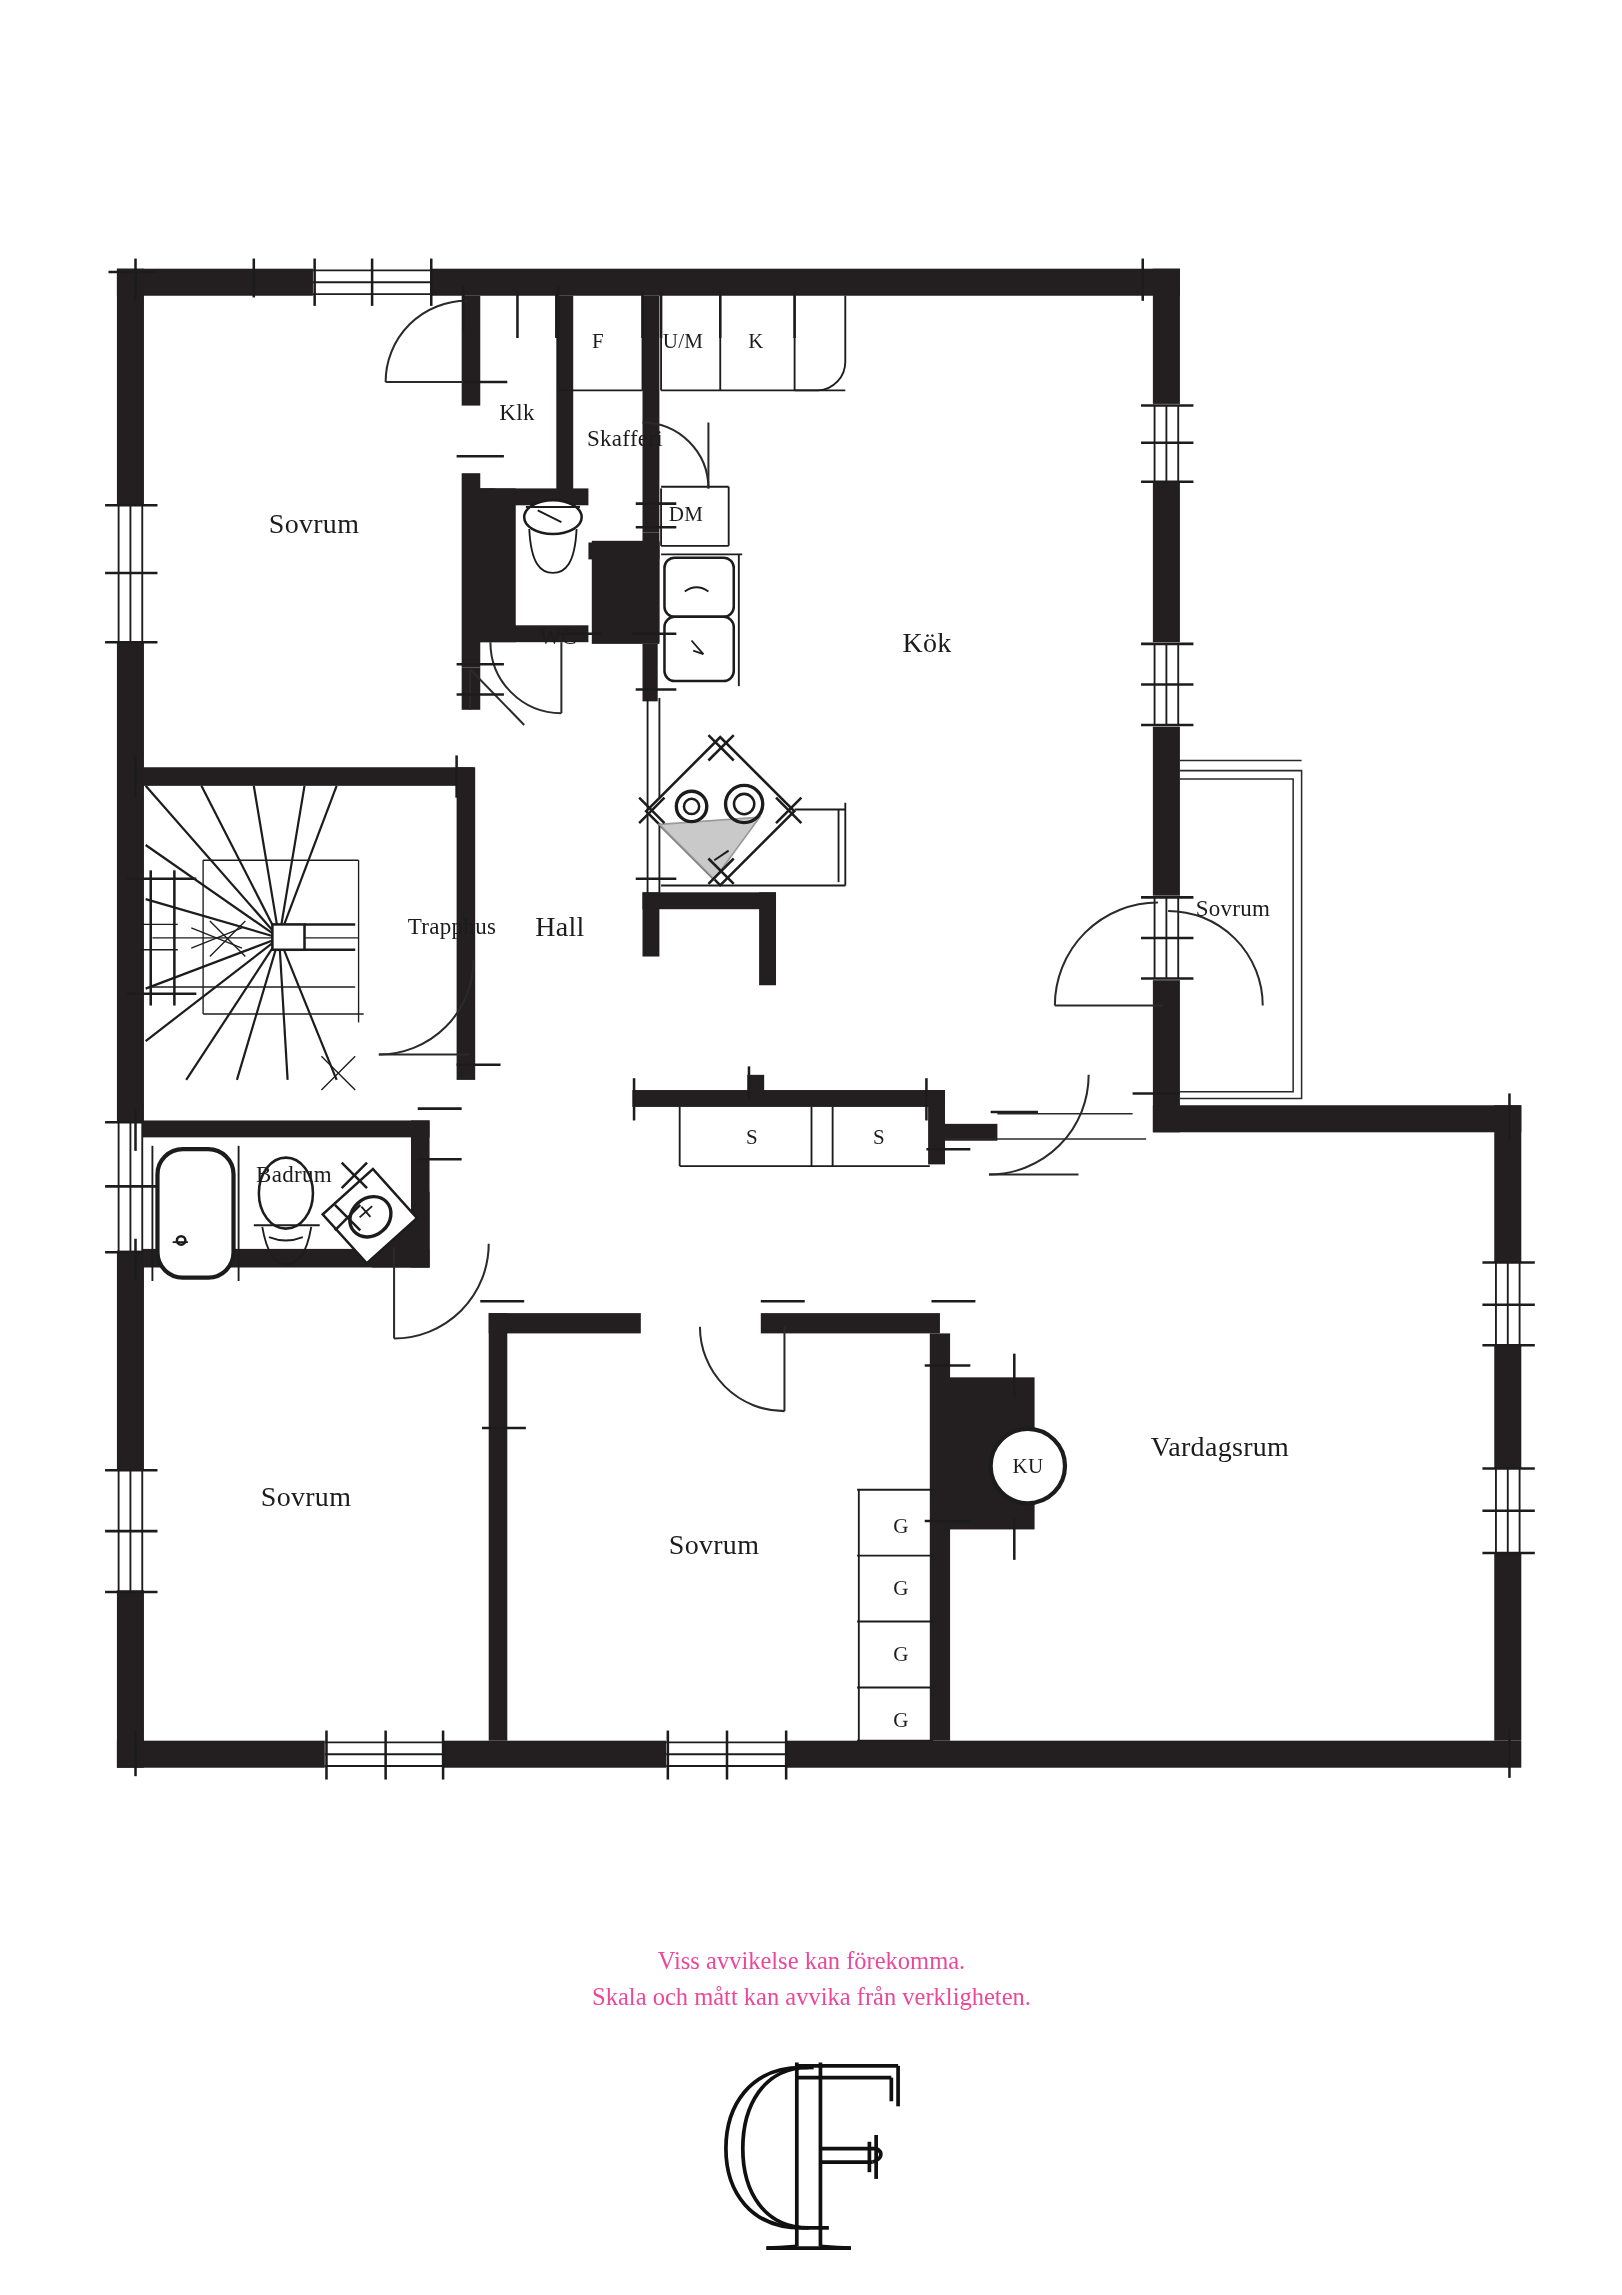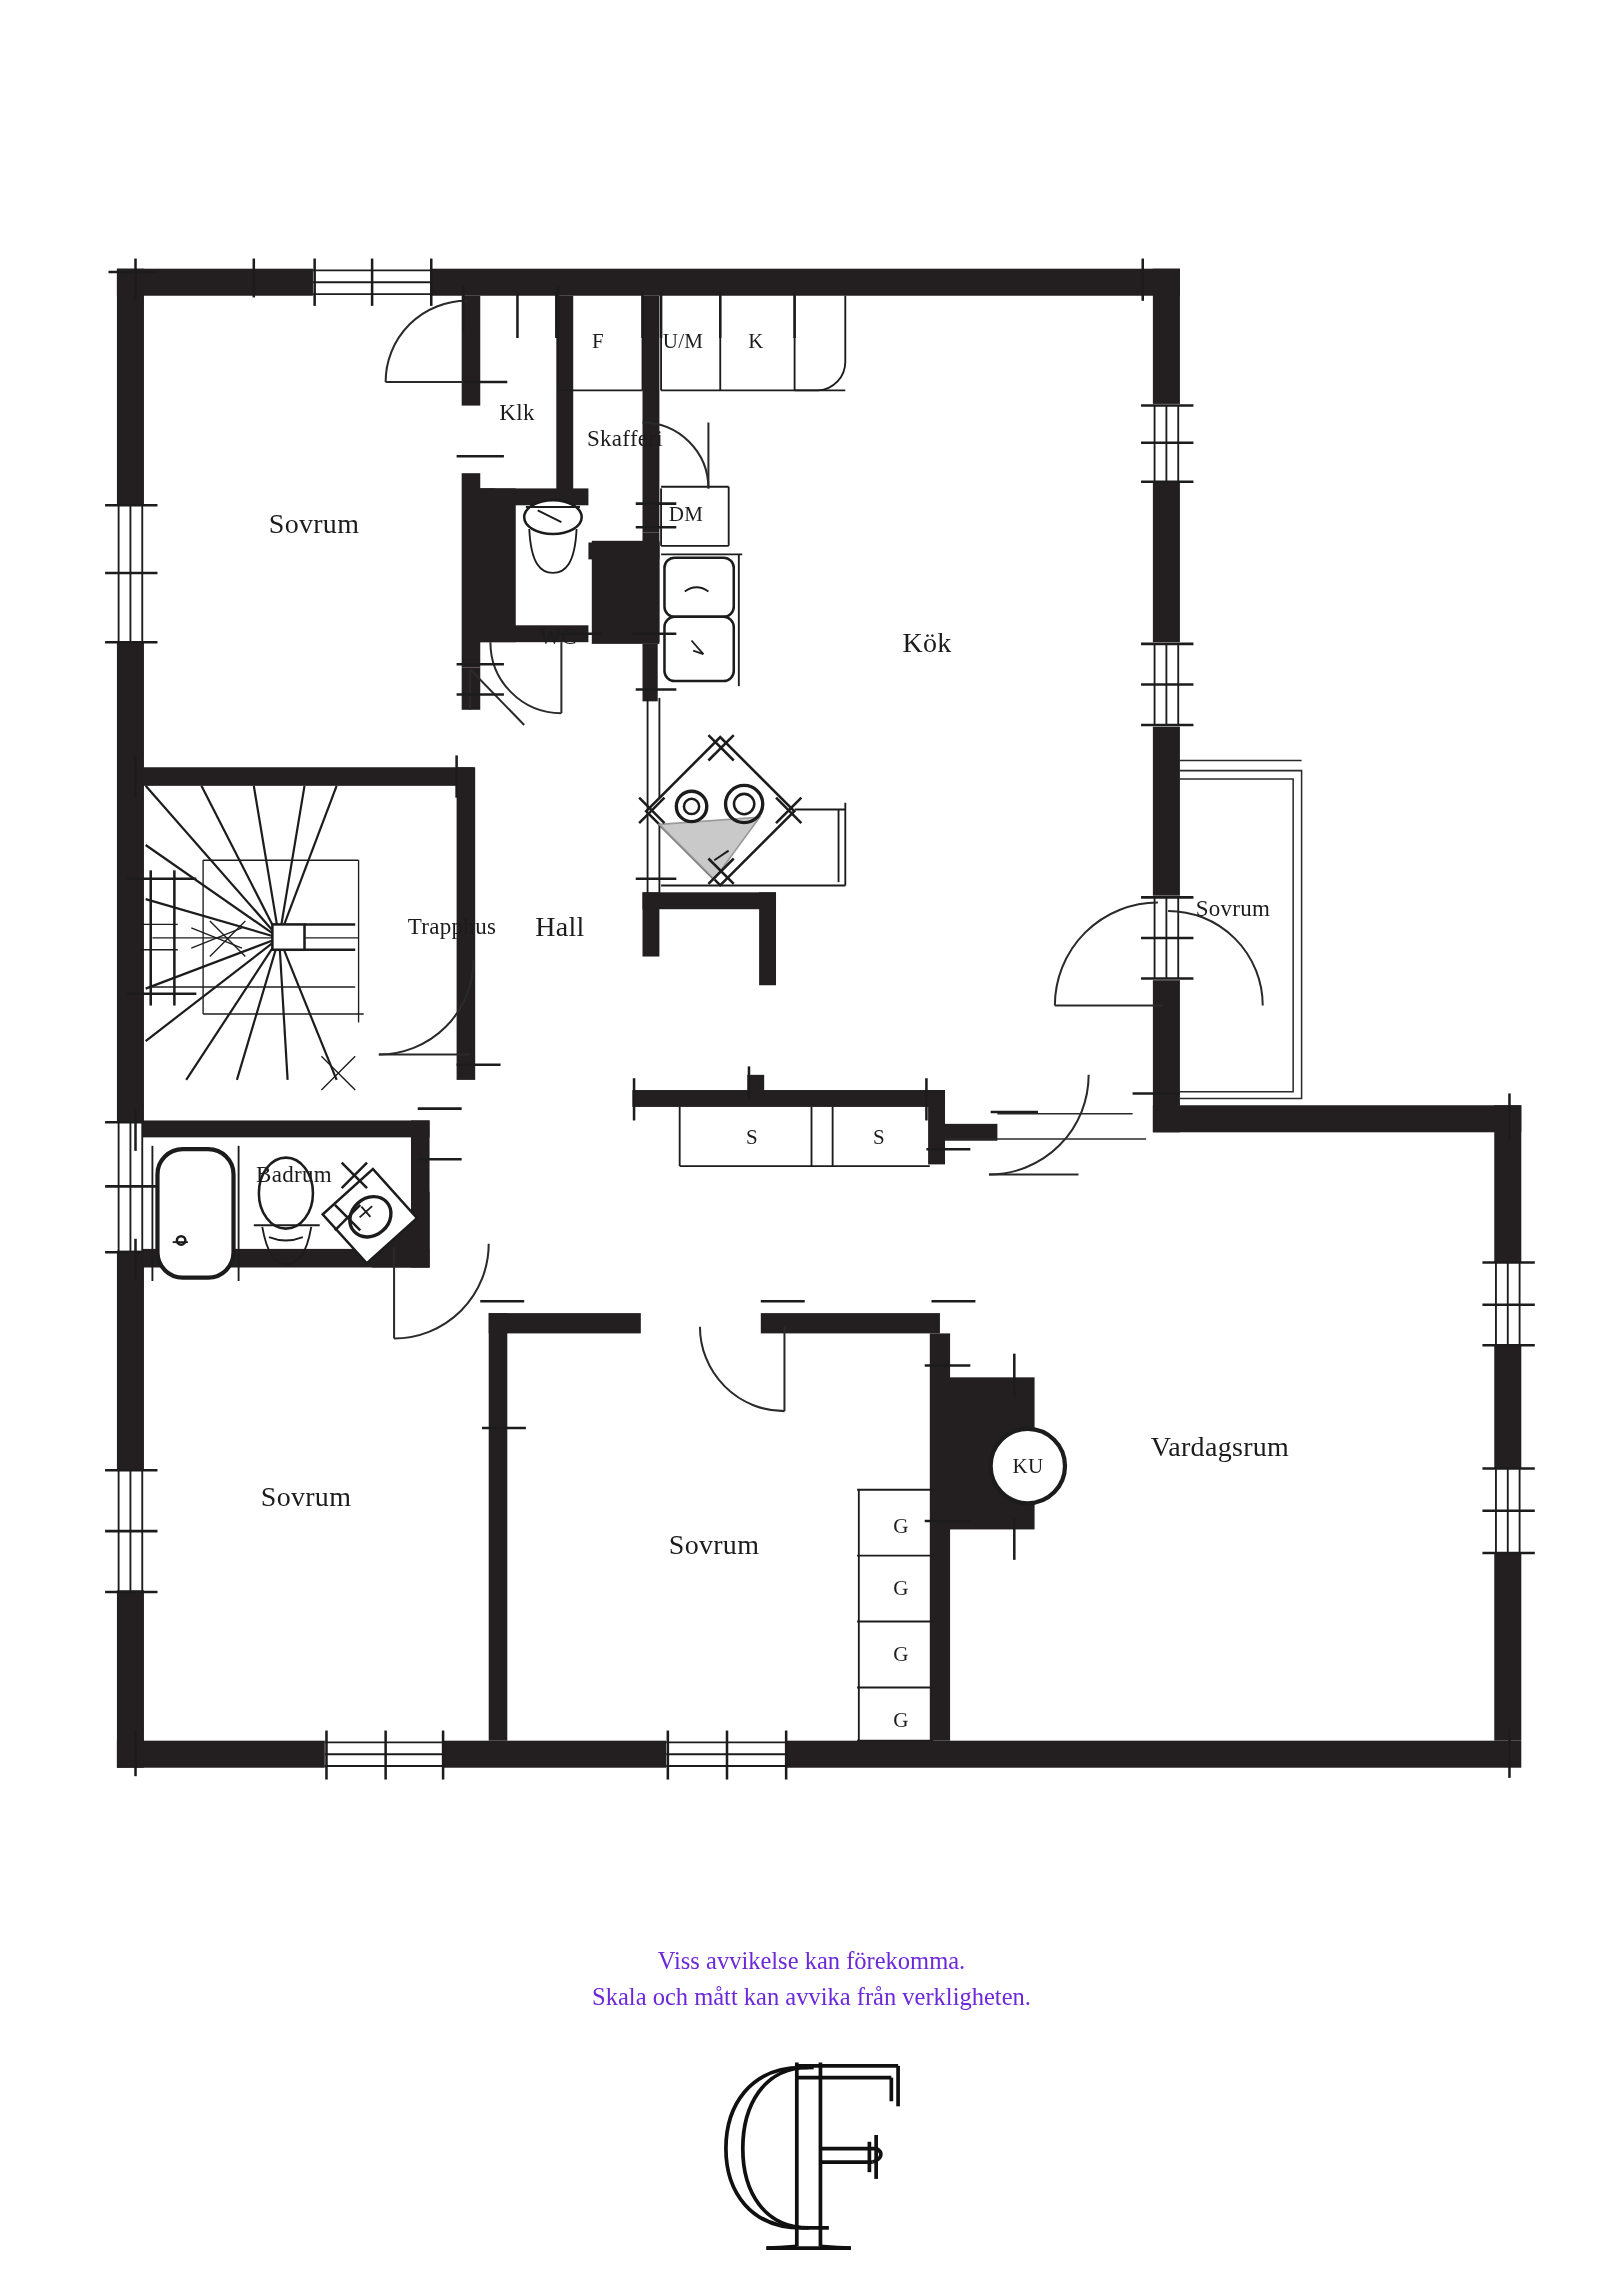--- a/index.html
+++ b/index.html
@@ -13,21 +13,21 @@
     position:absolute;font-family:"Liberation Serif","DejaVu Serif",serif;
     color:#1c1c1c;white-space:nowrap;transform:translate(-50%,-50%);
     letter-spacing:0.3px;
   }
   .rm-big{font-size:28px;}
   .rm-mid{font-size:23px;}
   .rm-xs{font-size:21px;}
   .footnote{
     position:absolute;left:0;width:1623px;text-align:center;
     font-family:"Liberation Serif","DejaVu Serif",serif;
-    font-size:24.5px;line-height:1.42;color:#6d28d9;
+    font-size:24.5px;line-height:1.42;color:#ec4899;
   }
   #logo{position:absolute;left:50%;transform:translateX(-50%);}
 </style>
 </head>
 <body>
 
 <div id="plan-wrap">
 
 <svg class="plan" viewBox="0 0 1920 2716">
   <defs>

